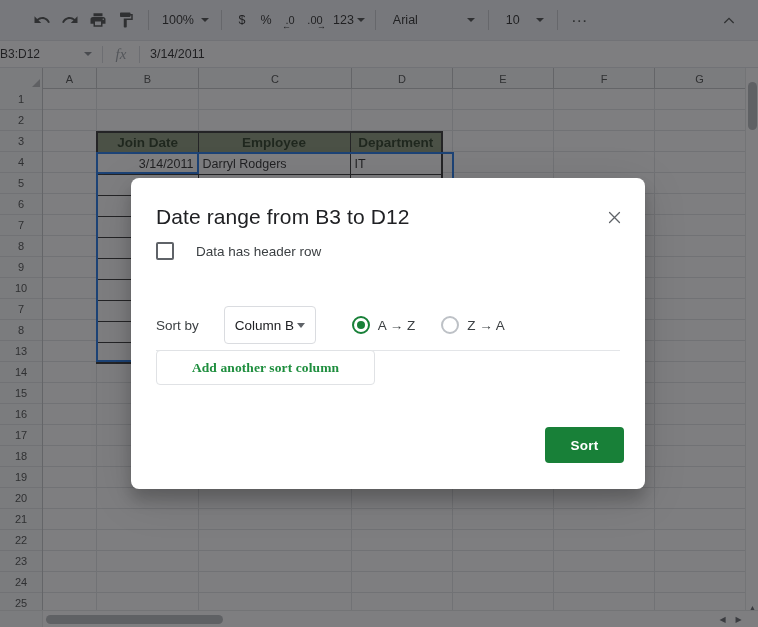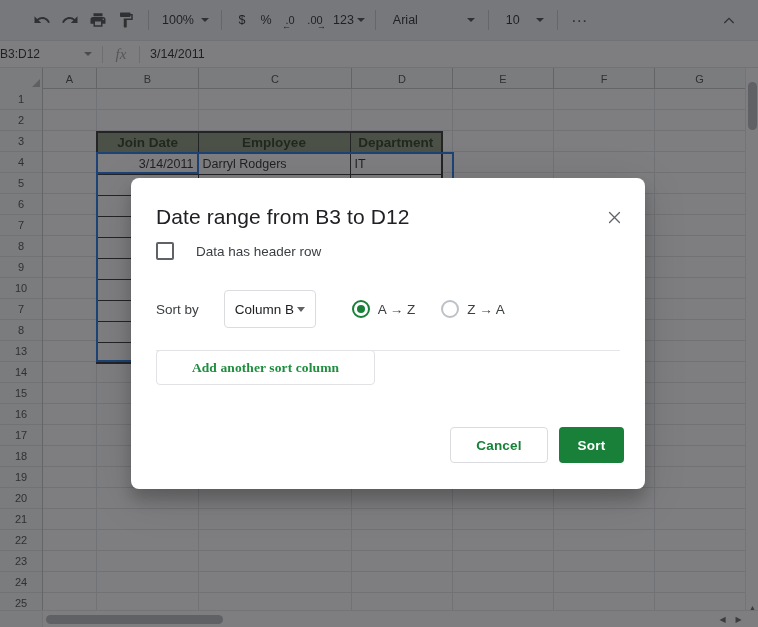--- a/index.html
+++ b/index.html
@@ -402,21 +402,21 @@
     border-radius: 4px;
     background: #ffffff;
     color: #188038;
     font-size: 13.5px;
     font-weight: bold;
     display: flex; align-items: center; justify-content: center;
     letter-spacing: 0.2px;
   }
   .btn-sort {
     margin-left: 11px;
-    width: 65px; height: 36px;
+    width: 79px; height: 36px;
     border-radius: 4px;
     background: #188038;
     color: #ffffff;
     font-size: 13.5px;
     font-weight: bold;
     display: flex; align-items: center; justify-content: center;
     letter-spacing: 0.2px;
   }
 </style>
 </head>
@@ -675,21 +675,21 @@
     <svg width="17" height="17" viewBox="0 0 24 24" fill="none" stroke="currentColor" stroke-width="1.8" stroke-linecap="round">
       <path d="M5 5l14 14M19 5L5 19"></path>
     </svg>
   </div>
 
   <div class="chk-row" style="top:64px;">
     <span class="checkbox"></span>
     <span class="chk-label">Data has header row</span>
   </div>
 
-  <div class="sortby-row" style="top:112px;">
+  <div class="sortby-row" style="top:128px;">
     <span class="sortby-label">Sort by</span>
     <div class="select-box">
       <span>Column B</span>
       <span class="sel-caret"></span>
     </div>
     <div class="radio-group">
       <div class="radio-item">
         <span class="radio on"></span>
         <span class="radio-label">A → Z</span>
       </div>
@@ -698,17 +698,16 @@
         <span class="radio-label">Z → A</span>
       </div>
     </div>
   </div>
 
   <div class="divider" style="top:172px;"></div>
 
   <div class="add-col-btn" style="top:172px;font-family:Liberation Serif, serif;">Add another sort column</div>
 
   <div class="dlg-actions" style="top:249px;">
-    <div class="btn-cancel">Cancel</div>
     <div class="btn-sort">Sort</div>
   </div>
 
 </div>
 
 </body></html>

